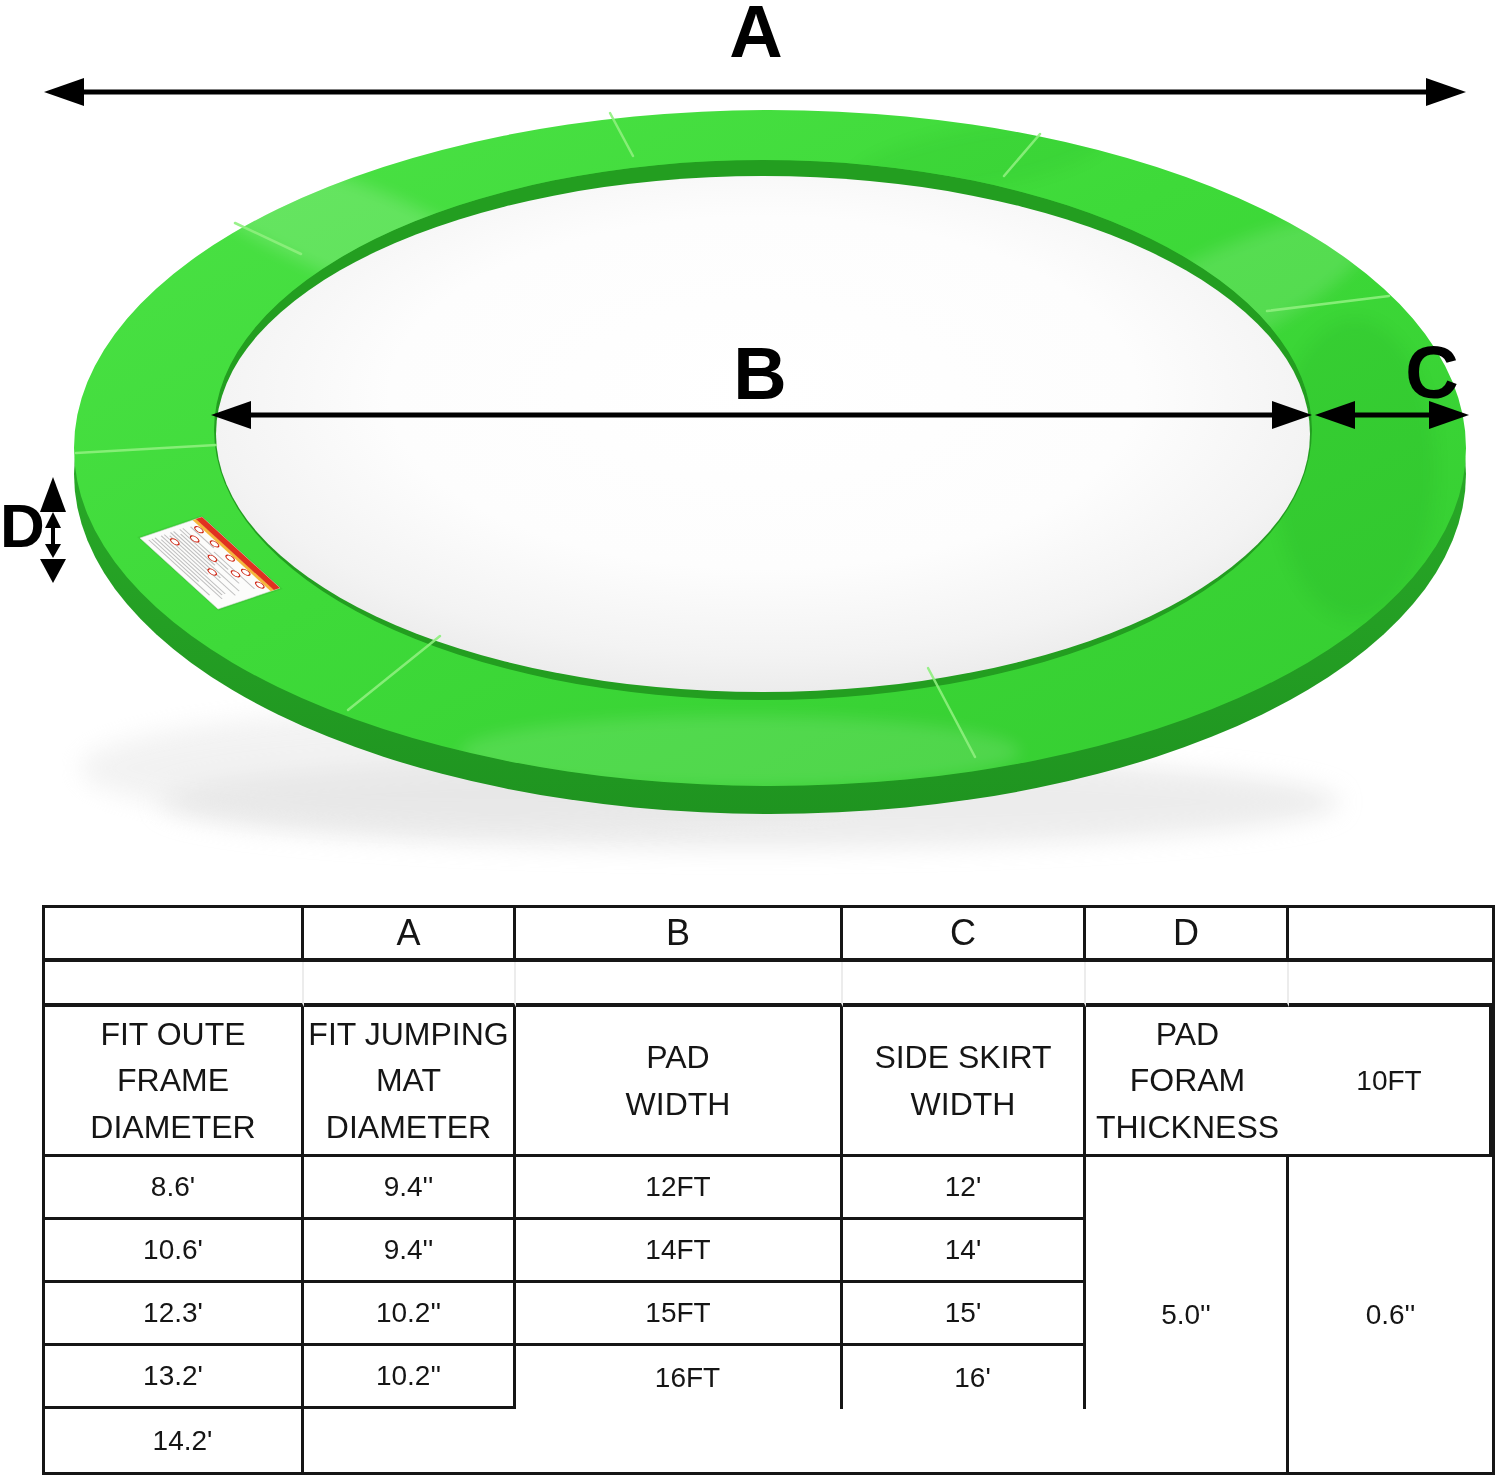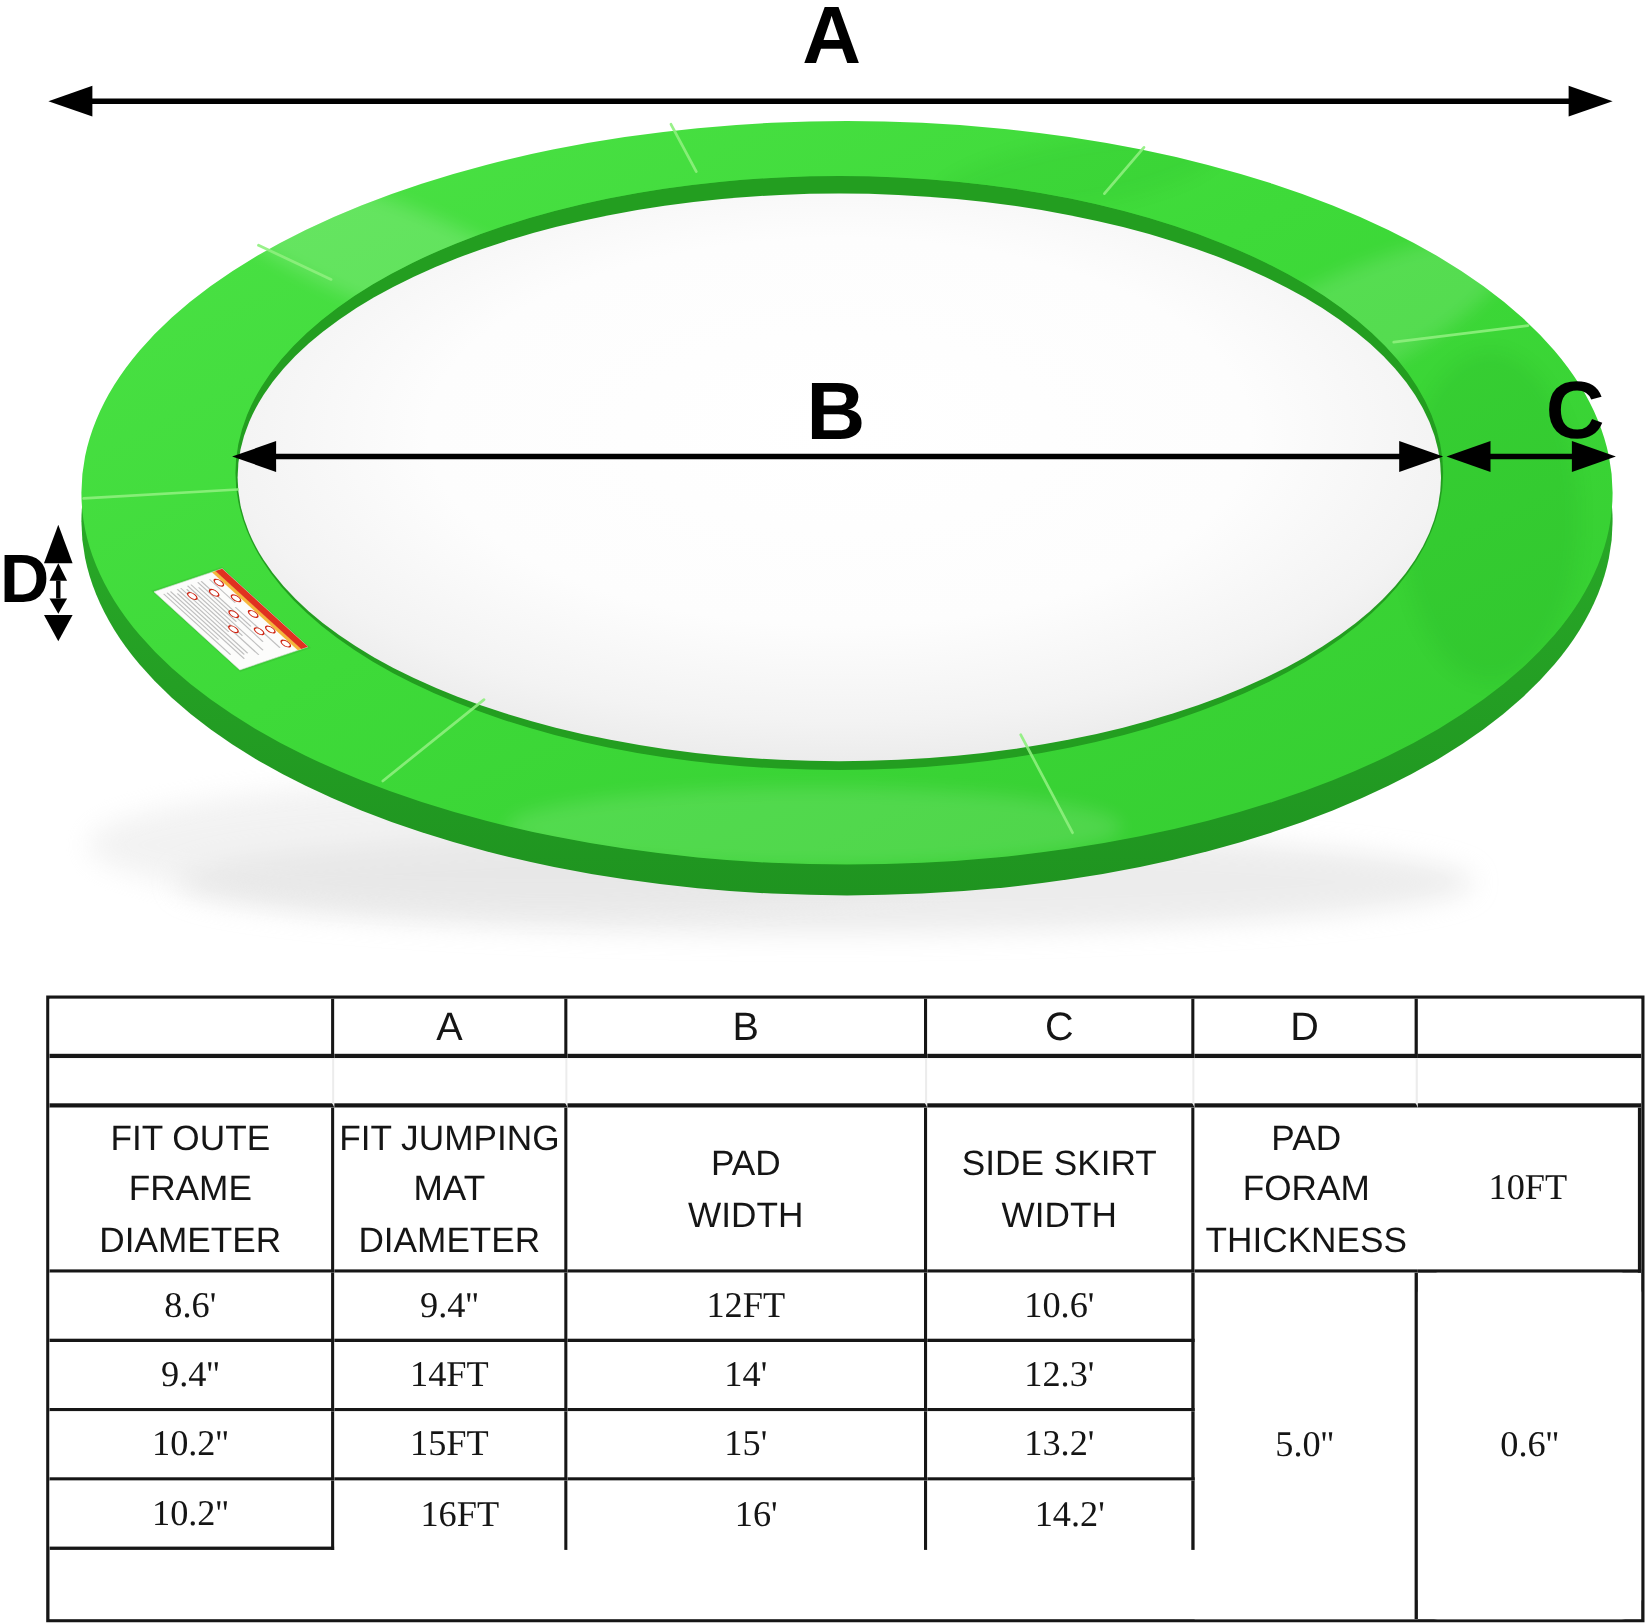--- a/index.html
+++ b/index.html
@@ -20,25 +20,25 @@
   .cell{
     border-right:3px solid #161616;border-bottom:3px solid #161616;
     display:flex;align-items:center;justify-content:center;text-align:center;
     box-sizing:border-box;background:#fff;
   }
   .cell.last-col{border-right:none;}
   .h1{font-size:36px;border-bottom-width:4px;}
   .spacer{border-right:2px solid #ececec;border-bottom:4px solid #161616;}
   .spacer.last-col{border-right:none;}
   .h2{font-size:32px;line-height:1.45;white-space:pre-line;}
-  .data{font-size:33px;font-family:Liberation Serif, serif;}
+  .data{font-size:28px;}
   .tall{border-bottom:none;}
   .bottom{border-bottom:none;padding-left:19px;}
   .d-col{grid-column:5;grid-row:4 / span 5;}
-  .f-col{grid-column:6;grid-row:4 / span 5;border-radius:18px;}
+  .f-col{grid-column:6;grid-row:4 / span 5;}
 </style>
 </head>
 <body>
 
 <svg class="diagram" width="1500" height="880" viewBox="0 0 1500 880">
   <defs>
     <linearGradient id="topGrad" x1="0" y1="0" x2="1" y2="1">
       <stop offset="0" stop-color="#4ce246"></stop>
       <stop offset="0.45" stop-color="#3eda39"></stop>
       <stop offset="1" stop-color="#34cc30"></stop>
@@ -192,20 +192,21 @@
 THICKNESS</div>
 
   <div class="cell data">10FT</div>
   <div class="cell data">8.6'</div>
   <div class="cell data">9.4''</div>
 
   <div class="cell data tall d-col">5.0''</div>
   <div class="cell data tall f-col last-col">0.6''</div>
 
   <div class="cell data">12FT</div>
+  <div class="cell data">12'</div>
   <div class="cell data">10.6'</div>
   <div class="cell data">9.4''</div>
 
   <div class="cell data">14FT</div>
   <div class="cell data">14'</div>
   <div class="cell data">12.3'</div>
   <div class="cell data">10.2''</div>
 
   <div class="cell data">15FT</div>
   <div class="cell data">15'</div>

